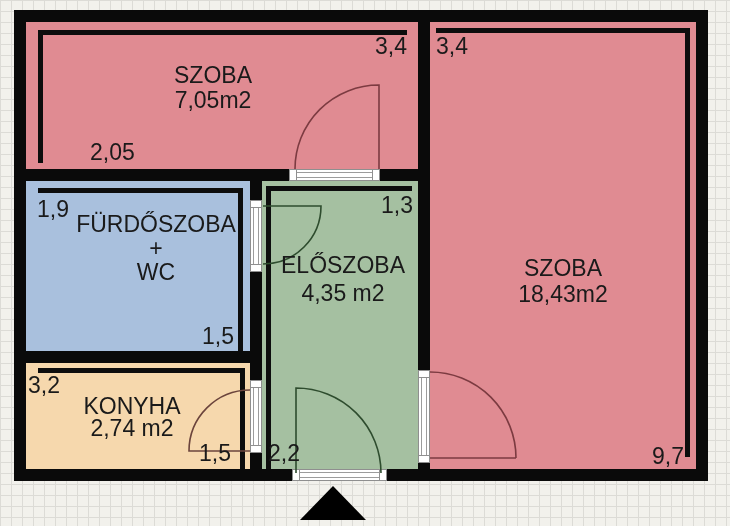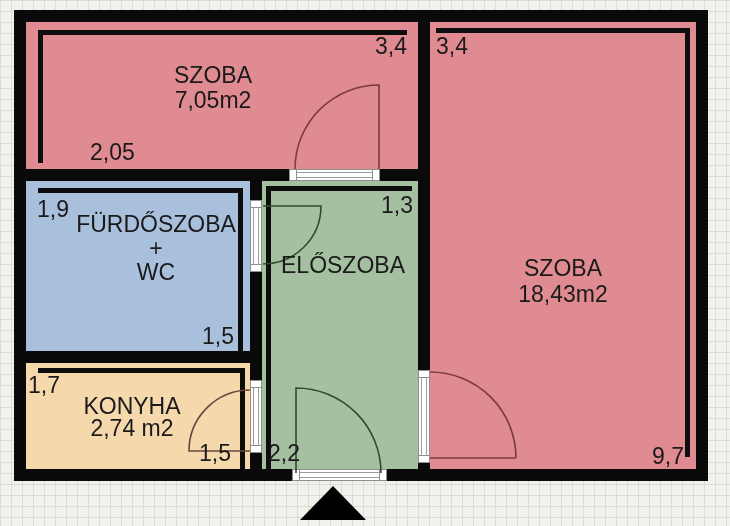--- a/index.html
+++ b/index.html
@@ -97,32 +97,33 @@
     <div>SZOBA</div>
     <div>18,43m2</div>
   </div>
   <div class="room-label" style="left:26px; top:212px; width:260px; line-height:24px;">
     <div>FÜRDŐSZOBA</div>
     <div>+</div>
     <div>WC</div>
   </div>
   <div class="room-label" style="left:262px; top:251px; width:162px; line-height:28px;">
     <div>ELŐSZOBA</div>
+    <div>4,35 m2</div>
   </div>
   <div class="room-label" style="left:14px; top:395px; width:236px; line-height:22px;">
     <div>KONYHA</div>
     <div>2,74 m2</div>
   </div>
 
   <div class="dim ralign" style="right:323px; top:33px;">3,4</div>
   <div class="dim" style="left:436px; top:33px;">3,4</div>
   <div class="dim" style="left:58px;  top:139px;margin-left:32px;">2,05</div>
   <div class="dim" style="left:37px;  top:196px;">1,9</div>
   <div class="dim ralign" style="right:496px; top:323px;">1,5</div>
   <div class="dim ralign" style="right:317px; top:192px;">1,3</div>
-  <div class="dim" style="left:28px;  top:372px;">1,7</div>
+  <div class="dim" style="left:28px;  top:372px;">3,2</div>
   <div class="dim" style="left:199px; top:440px;">1,5</div>
   <div class="dim" style="left:268px; top:440px;">2,2</div>
   <div class="dim ralign" style="right:46px; top:443px;">9,7</div>
 
   <div class="entrance-triangle"></div>
 
 </div>
 
 </body></html>

